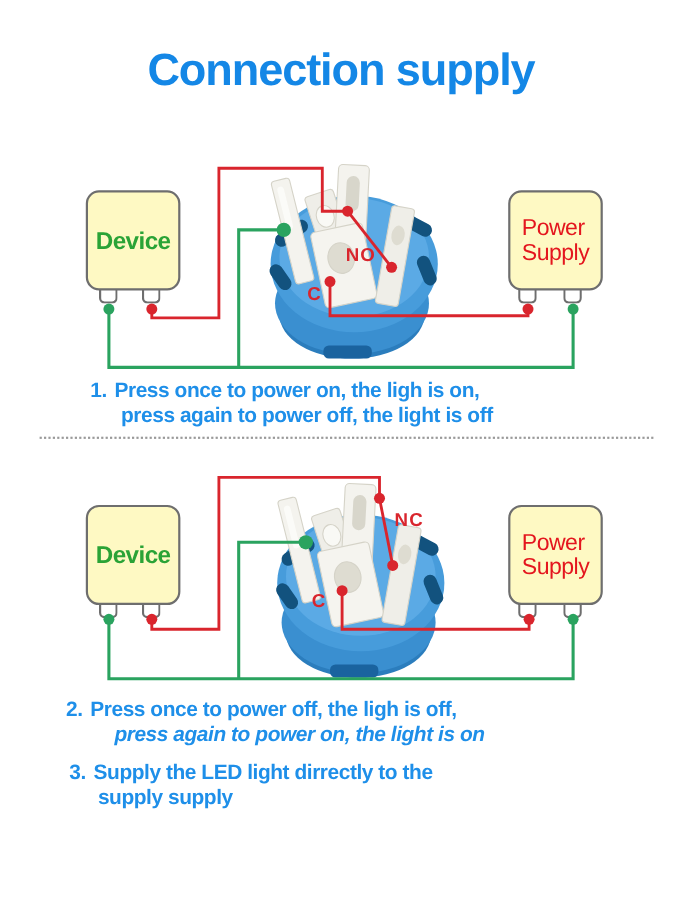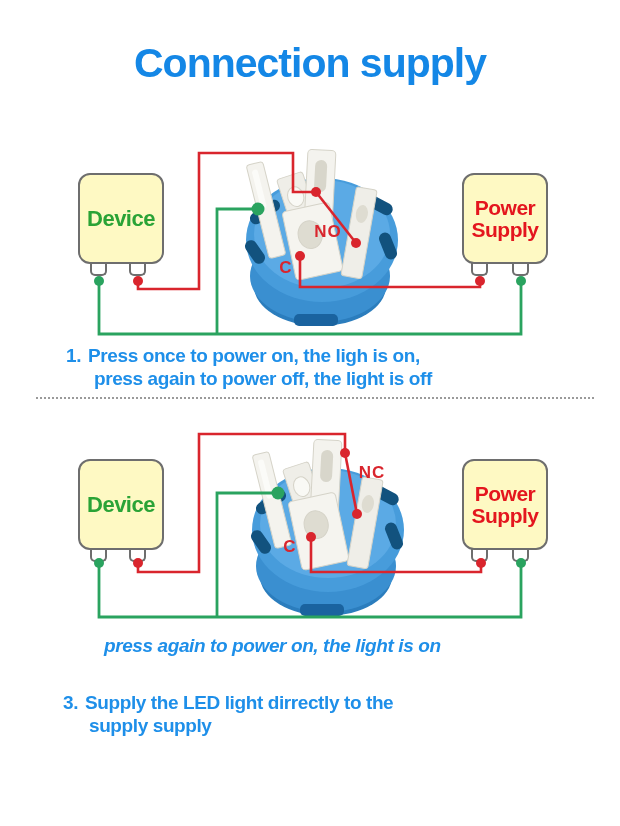--- a/index.html
+++ b/index.html
@@ -15,41 +15,41 @@
   .diagram{position:absolute;left:0;width:620px;}
   #d1{top:140px;height:205px;}
   #d2{top:425px;height:200px;}
   .box{
     position:absolute;width:82px;height:87px;background:#fef9c3;
     border:2.5px solid #6e6e6e;border-radius:12px;
     display:flex;flex-direction:column;align-items:center;justify-content:center;
     z-index:2;
   }
   .device-label{color:var(--device-green,#2aa336);font-size:22px;font-weight:bold;letter-spacing:-0.5px;}
-  .power-label{color:var(--power-red,#e4161e);font-size:21px;font-weight:bold;line-height:22px;text-align:center;letter-spacing:-0.5px;}
+  .power-label{color:var(--power-red,#e4161e);font-size:21px;font-weight:normal;line-height:22px;letter-spacing:-0.5px;}
   .prong{
     position:absolute;width:13px;height:16px;background:#fff;
     border:2.5px solid #6e6e6e;border-top:none;border-radius:0 0 5px 5px;z-index:1;
   }
   .overlay{position:absolute;left:0;top:0;z-index:3;pointer-events:none;}
   .w-red{stroke:var(--wire-red,#d9252d);stroke-width:2.6;fill:none;}
   .w-green{stroke:var(--wire-green,#2aa35f);stroke-width:2.8;fill:none;}
   .dot-red{fill:var(--wire-red,#d9252d);}
   .dot-green{fill:var(--wire-green,#2aa35f);}
   .term-label{
     font-family:"Liberation Sans",sans-serif;font-weight:bold;font-size:17px;
     letter-spacing:1px;fill:var(--wire-red,#d9252d);
   }
   .instr{
     position:absolute;color:var(--text-blue,#1e8fe9);
     font-size:19px;font-weight:bold;letter-spacing:-0.4px;line-height:23px;
     white-space:nowrap;
   }
   .instr .num{margin-right:7px;}
-  #i1{left:66px;top:344px;}
+  #i1{left:82px;top:344px;}
   #i2{left:60px;top:634px;}
   #i3{left:63px;top:691px;}
   #i1 .line2{padding-left:28px;}
   #i2 .line2{padding-left:44px;font-style:italic;}
   #i3 .line2{padding-left:26px;}
   .sep{
     position:absolute;left:36px;top:397px;width:558px;height:0;
     border-top:2px dotted #9a9a9a;
   }
 </style>
@@ -180,20 +180,21 @@
         <circle class="dot-green" cx="99" cy="138" r="5"></circle>
         <circle class="dot-green" cx="278" cy="68" r="6.5"></circle>
         <circle class="dot-green" cx="521" cy="138" r="5"></circle>
       </g>
       <text class="term-label" x="372" y="53" text-anchor="middle">NC</text>
       <text class="term-label" x="290" y="127" text-anchor="middle">C</text>
     </svg>
   </section>
 
   <div class="instr" id="i2">
+    <div class="line1"><span class="num">2.</span><span>Press once to power off, the ligh is off,</span></div>
     <div class="line2">press again to power on, the light is on</div>
   </div>
 
   <div class="instr" id="i3">
     <div class="line1"><span class="num">3.</span><span>Supply the LED light dirrectly to the</span></div>
     <div class="line2">supply supply</div>
   </div>
 
 </div>
 

